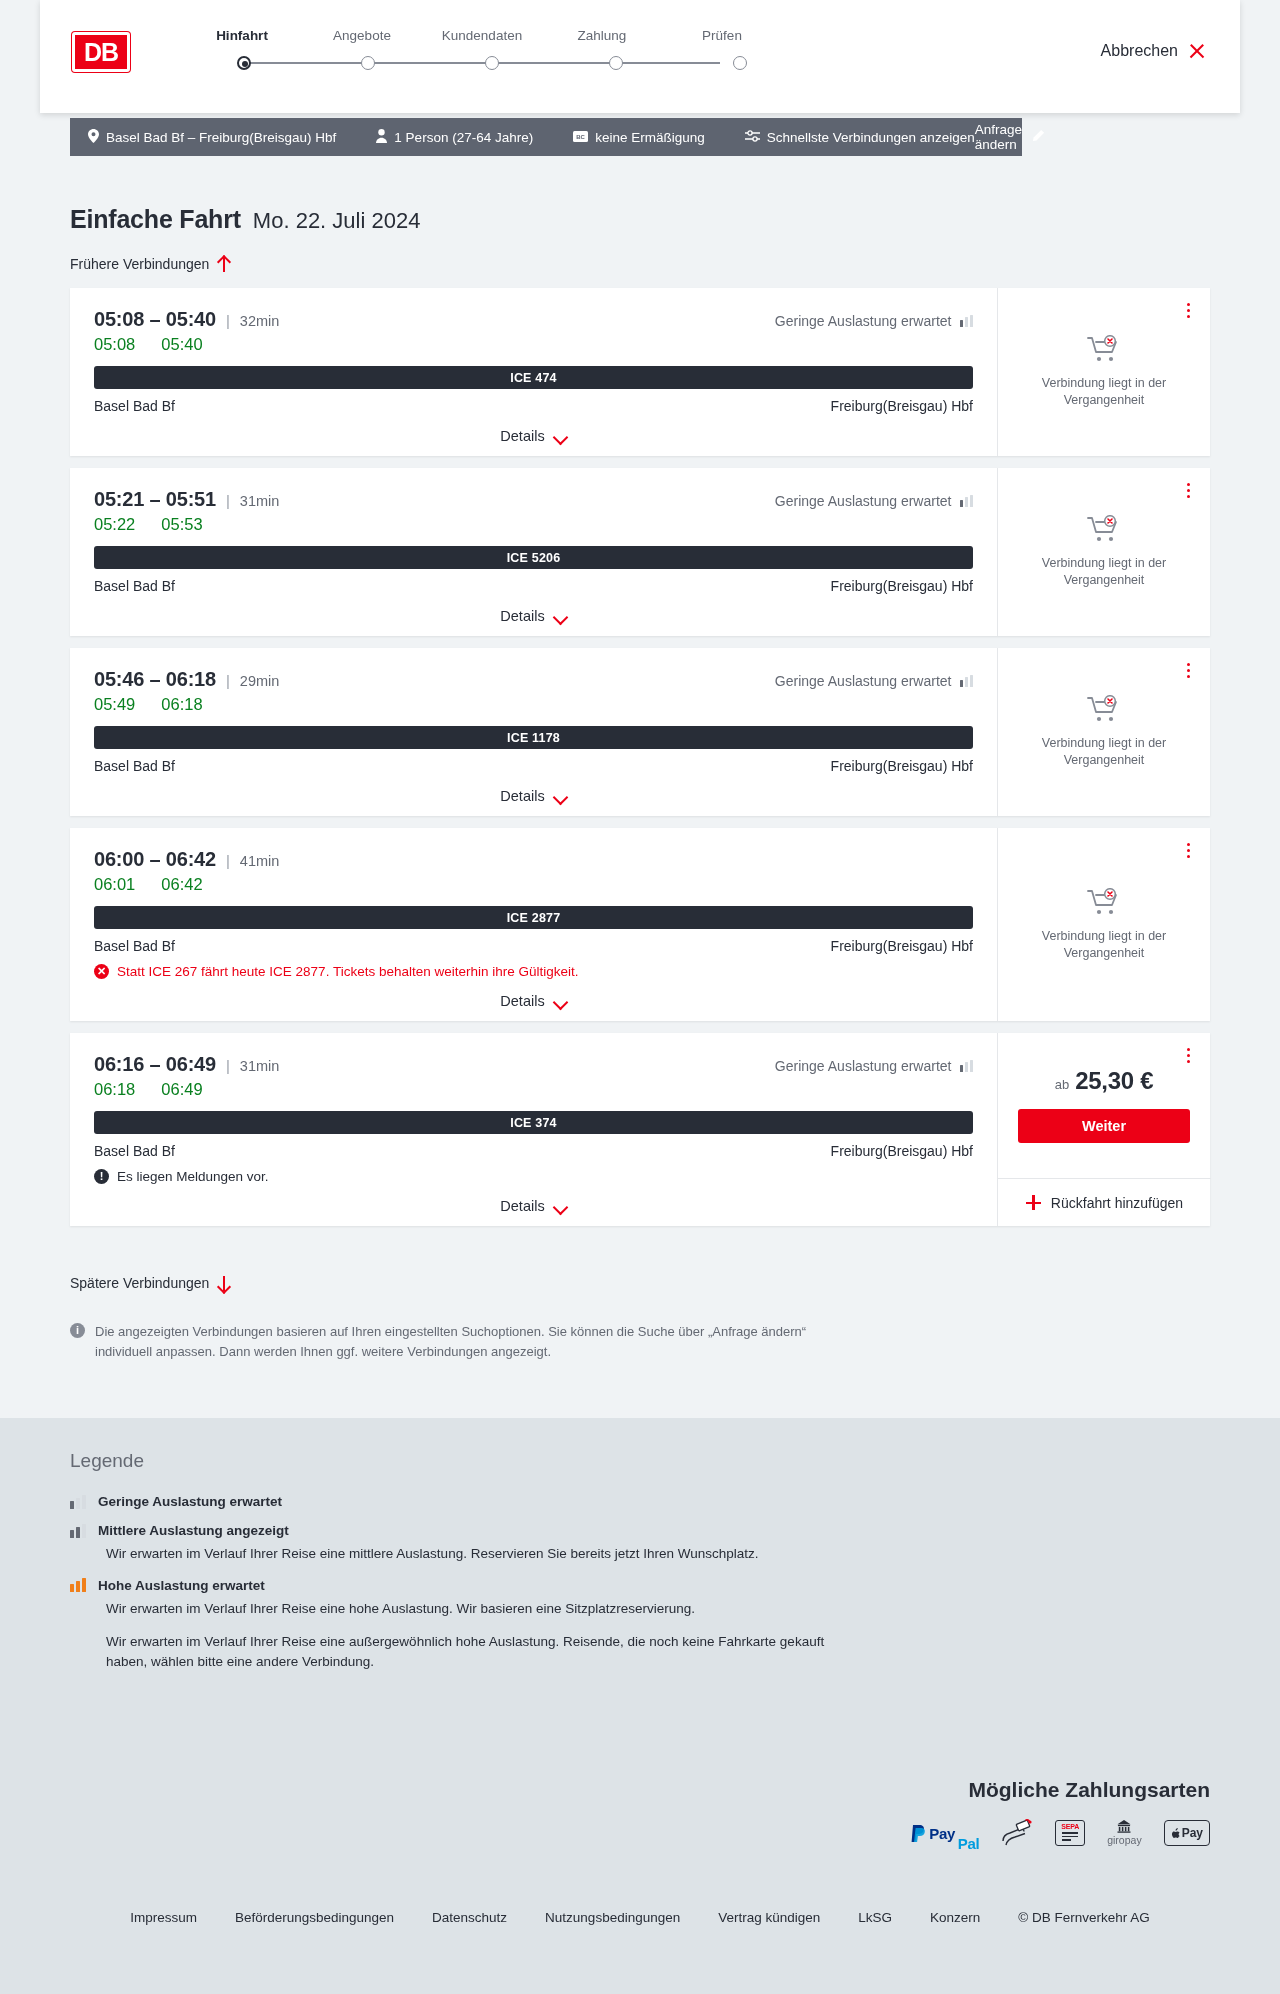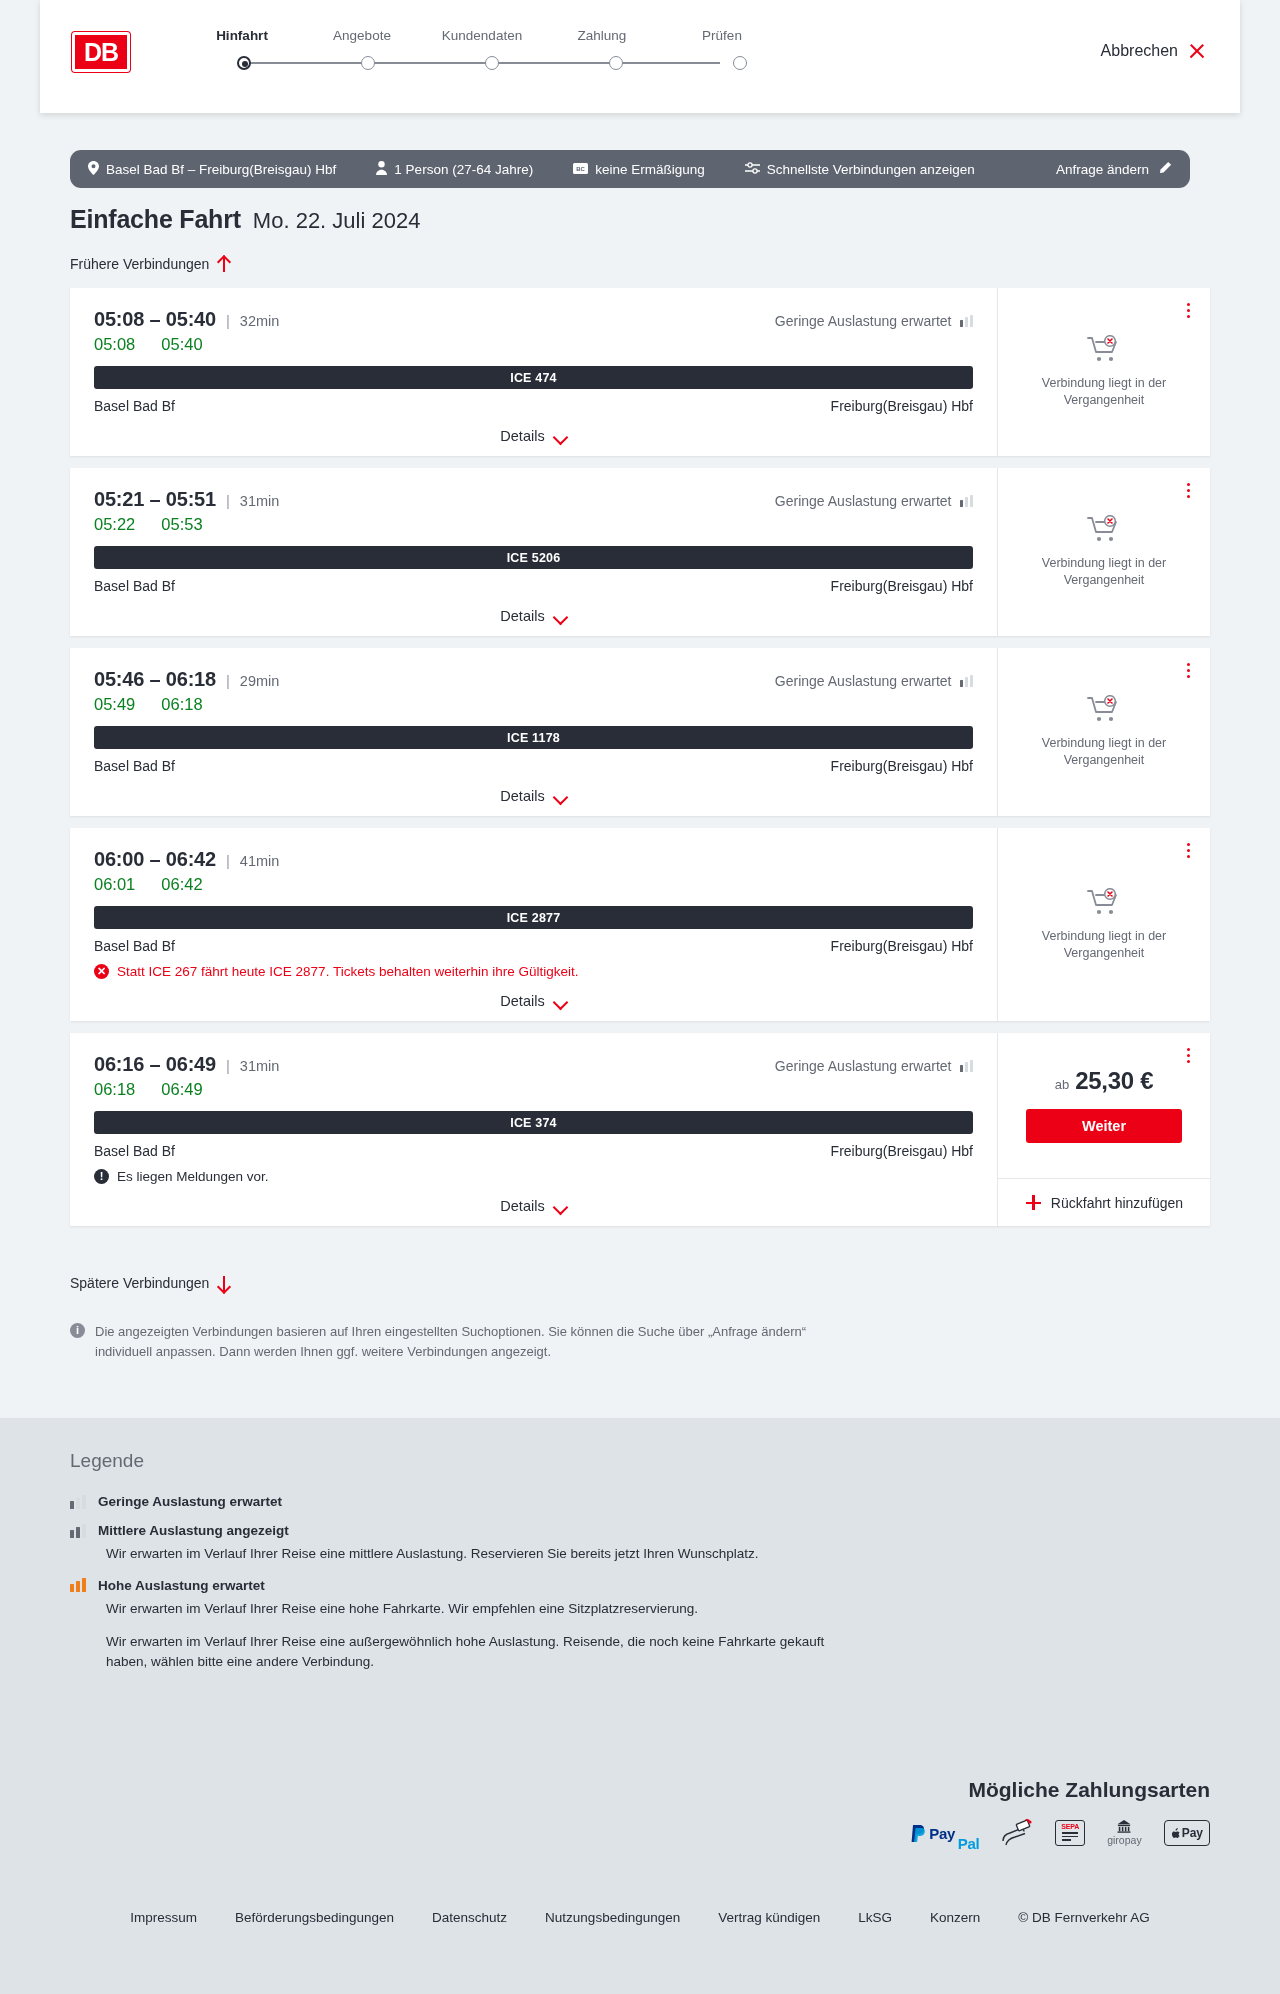--- a/index.html
+++ b/index.html
@@ -52,23 +52,23 @@
   }
   .x-icon { width: 18px; height: 18px; position: relative; }
   .x-icon::before, .x-icon::after {
     content: ""; position: absolute; left: 0; top: 8px; width: 18px; height: 2.4px; background: #ec0016;
   }
   .x-icon::before { transform: rotate(45deg); }
   .x-icon::after { transform: rotate(-45deg); }
 
   
   .criteria {
-    position: absolute; left: 70px; top: 118px; width: 1120px; height: 38px;
-    background: #5e6470; color: #fff; border-radius: 11px;
-    display: flex; align-items: center; font-size: 13.5px; margin-top: 32px;
+    position: absolute; left: 70px; top: 118px; width: 952px; height: 38px;
+    background: #5e6470; color: #fff; border-radius: 0;
+    display: flex; align-items: center; font-size: 13.5px;
   }
   .crit-item { display: flex; align-items: center; gap: 7px; padding: 0 0 0 18px; white-space: nowrap; }
   .crit-item + .crit-item { margin-left: 22px; }
   .crit-edit {
     margin-left: auto; display: flex; align-items: center; gap: 9px;
     padding-right: 18px; cursor: pointer;
   }
   .ico { display: inline-block; flex: none; }
   .title-row { position: absolute; left: 70px; top: 205px; display: flex; align-items: baseline; gap: 12px; }
   .title-main { font-size: 25px; font-weight: 800; color: #282d37; letter-spacing: -.2px; }
@@ -162,21 +162,21 @@
   .kebab i { width: 3px; height: 3px; border-radius: 50%; background: #ec0016; display: block; }
   .past { display: flex; flex-direction: column; align-items: center; gap: 10px; }
   .cart {
     width: 34px; height: 30px; position: relative;
   }
   .past-text { font-size: 12.5px; color: #646973; text-align: center; line-height: 1.35; max-width: 140px; }
   .price-wrap { display: flex; align-items: baseline; gap: 6px; justify-content: flex-end; }
   .price-ab { font-size: 13px; color: #646973; }
   .price { font-size: 24px; font-weight: 800; color: #282d37; letter-spacing: -.3px; }
   .weiter {
-    margin-top: 14px; width: 156px; height: 34px; background: #ec0016; color: #fff;
+    margin-top: 14px; width: 172px; height: 34px; background: #ec0016; color: #fff;
     border: none; border-radius: 3px; font-size: 14.5px; font-weight: 700; cursor: pointer;
     font-family: "Liberation Sans", sans-serif;
   }
   .card.with-price .card-right { justify-content: flex-start; padding-top: 34px; }
   .return-row {
     border-top: 1px solid #e5e7ea; width: 213px; position: absolute; left: 0; bottom: 0;
     height: 48px; display: flex; align-items: center; justify-content: center; gap: 10px;
     font-size: 14px; color: #282d37; cursor: pointer;
   }
   .plus { width: 15px; height: 15px; position: relative; flex: none; }
@@ -644,21 +644,21 @@
 
     <div class="leg-item">
       <div class="leg-head">
         <span class="bars lg high">
             <i></i>
             <i></i>
             <i></i>
           </span>
         <span class="leg-title">Hohe Auslastung erwartet</span>
       </div>
-      <div class="leg-desc">Wir erwarten im Verlauf Ihrer Reise eine hohe Fahrkarte. Wir empfehlen eine Sitzplatzreservierung.</div>
+      <div class="leg-desc">Wir erwarten im Verlauf Ihrer Reise eine hohe Auslastung. Wir basieren eine Sitzplatzreservierung.</div>
     </div>
 
     <div class="leg-item">
       <div class="leg-desc">Wir erwarten im Verlauf Ihrer Reise eine außergewöhnlich hohe Auslastung. Reisende, die noch keine Fahrkarte gekauft haben, wählen bitte eine andere Verbindung.</div>
     </div>
   </div>
 
   <div class="footer">
     <div class="pay-title">Mögliche Zahlungsarten</div>
     <div class="pay-icons">

